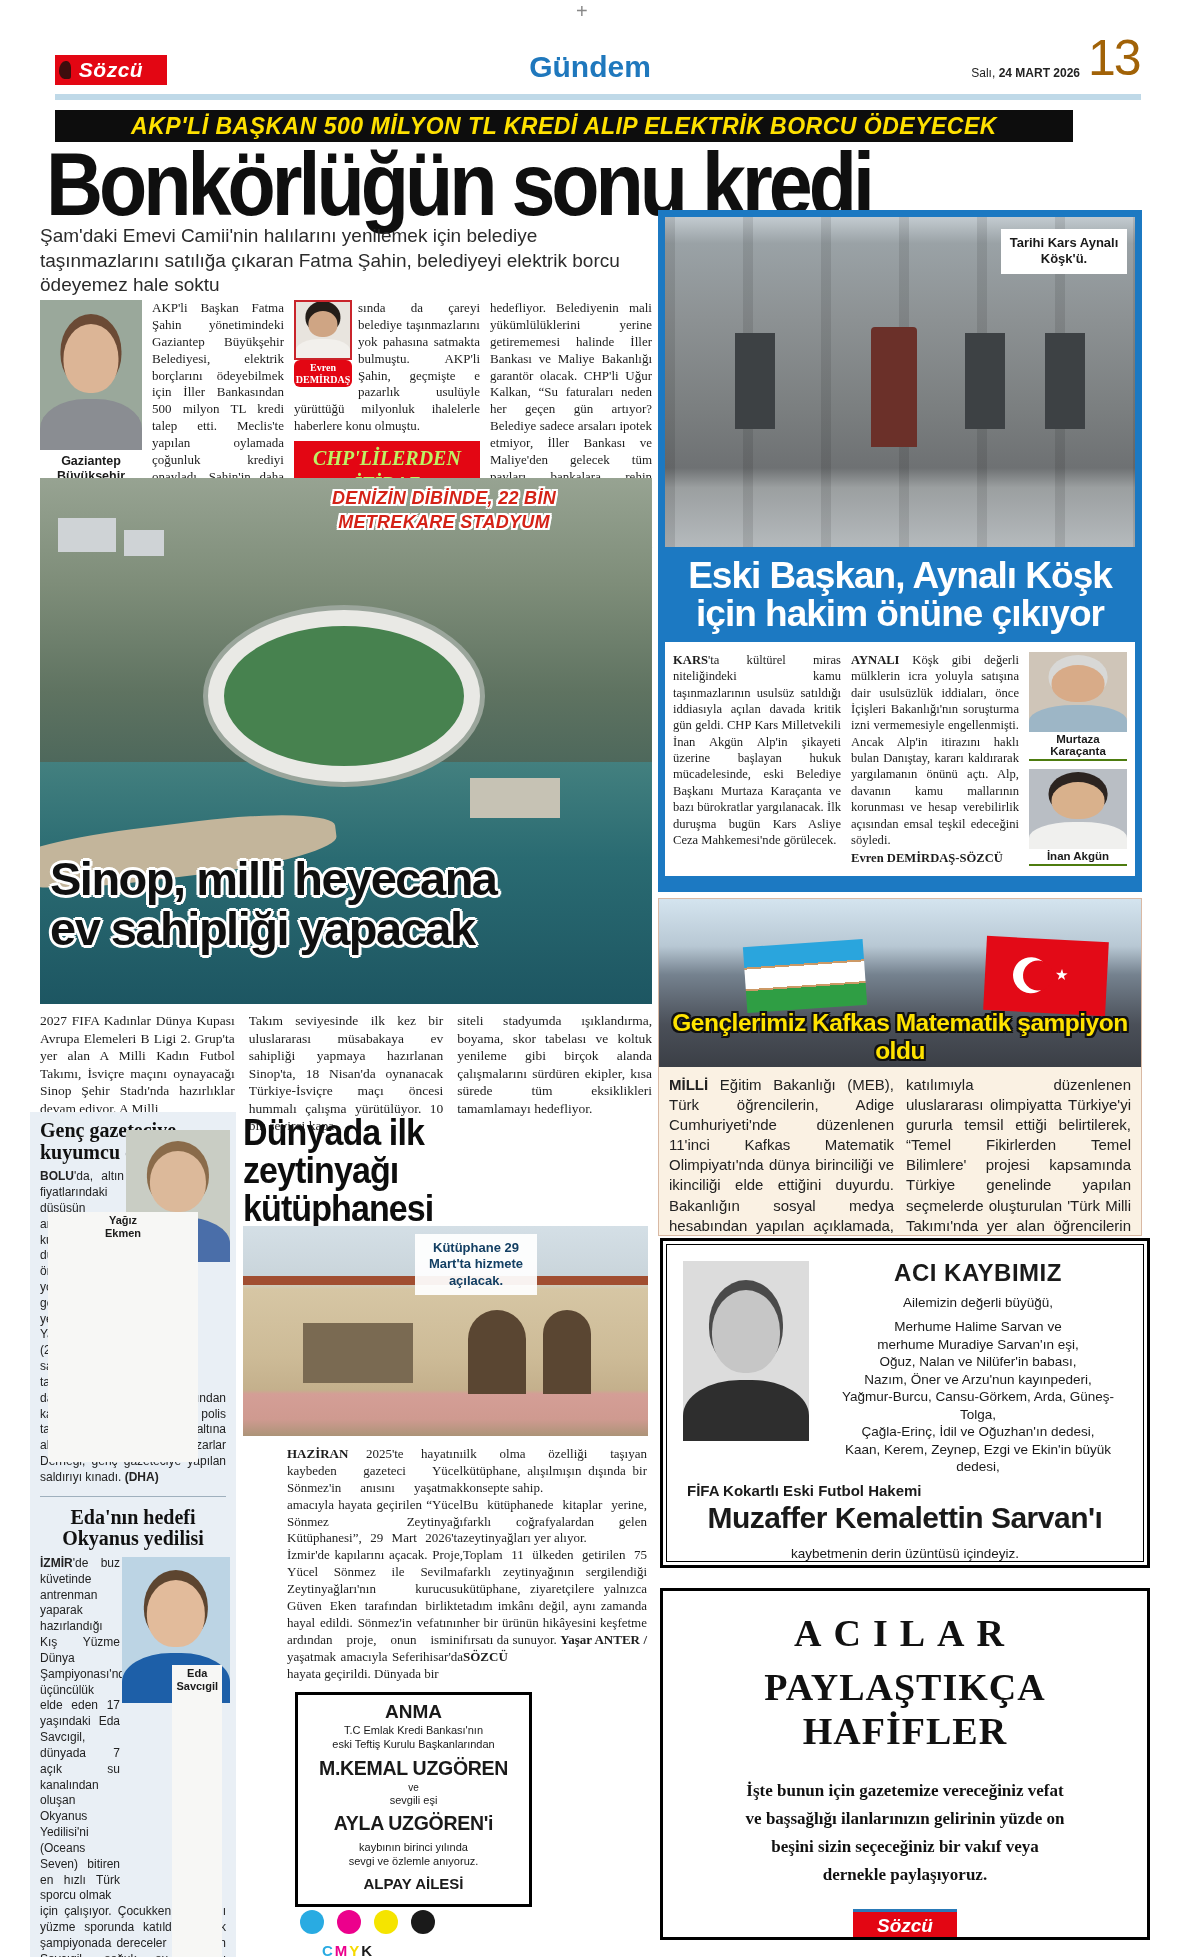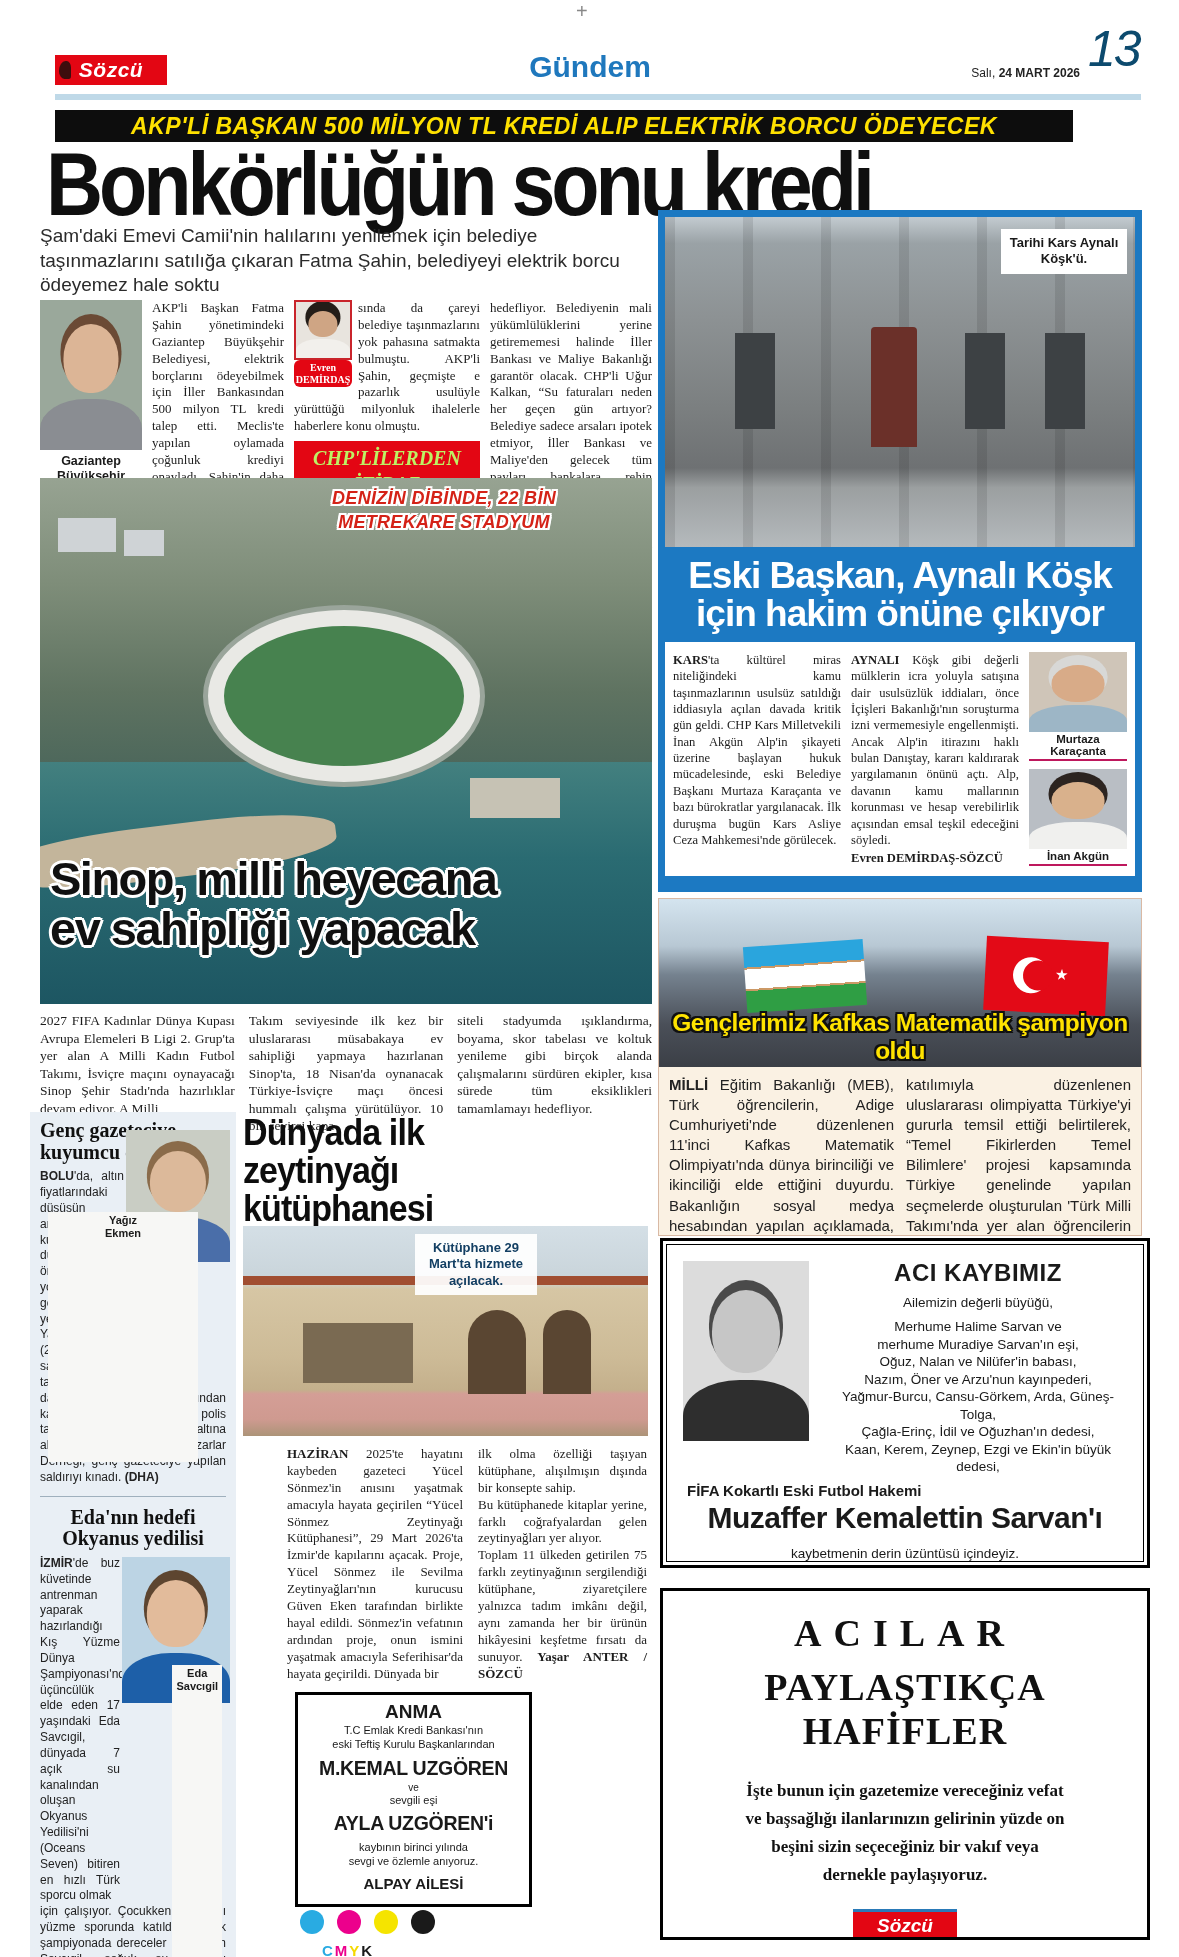--- a/index.html
+++ b/index.html
@@ -14,21 +14,21 @@
   .crop-plus{left:576px;top:0;color:#888;font-size:20px;}
   .crop-v{left:176px;top:1892px;width:1px;height:65px;background:#9a9a9a;}
   .logo{background:#e30613;color:#fff;text-align:center;font-weight:bold;font-style:italic;
         letter-spacing:.5px;}
   .logo-main{left:55px;top:55px;width:112px;height:30px;font-size:21px;line-height:30px;}
   .logo-rooster{position:absolute;left:4px;top:6px;width:12px;height:18px;background:#3d0d0d;
         border-radius:60% 40% 20% 50%;}
   .section-title{left:440px;top:50px;width:300px;text-align:center;font-size:30px;font-weight:bold;
         color:#1f78bd;}
   .dateline{left:900px;top:66px;width:180px;text-align:right;font-size:12px;color:#222;}
-  .pageno{left:1088px;top:20px;font-size:50px;color:#0c4a6e;letter-spacing:-2px;font-style:italic;}
+  .pageno{left:1088px;top:29px;font-size:50px;color:#a16207;letter-spacing:-2px;}
   .header-rule{left:55px;top:94px;width:1086px;height:6px;background:#bfd9e8;}
   
   .kicker{left:55px;top:110px;width:1018px;height:32px;background:#0d0d0d;color:#ffe100;
         text-align:center;font-weight:800;font-style:italic;font-size:23px;line-height:32px;
         letter-spacing:.5px;}
   .mainhead{left:46px;top:140px;width:1100px;font-size:79px;font-weight:900;color:#0f0f0f;
         letter-spacing:-4px;line-height:1;transform:scale(1.0,1.12);transform-origin:left top;
         white-space:nowrap;}
   .subhead{left:40px;top:224px;width:594px;font-size:19px;line-height:1.3;color:#2b2b2b;}
   .lead-article{left:40px;top:300px;width:612px;height:286px;display:flex;gap:10px;}
@@ -61,21 +61,21 @@
   .kars-pillars{position:absolute;inset:0;background:repeating-linear-gradient(90deg,rgba(0,0,0,.10) 0 10px,
         rgba(255,255,255,0) 10px 78px);}
   .kars-caption{position:absolute;right:8px;top:12px;width:118px;background:#fff;padding:6px 4px;
         font-size:13px;font-weight:bold;text-align:center;line-height:1.25;}
   .kars-head{padding:10px 0 8px 0;text-align:center;color:#fff;font-weight:900;font-size:37px;
         line-height:1.04;letter-spacing:-1px;}
   .kars-body{background:#fff;padding:10px 8px;display:flex;gap:10px;height:234px;box-sizing:border-box;}
   .karsc{width:168px;flex:none;font-size:12.6px;}
   .kars-photos{flex:1;display:flex;flex-direction:column;gap:8px;}
   .kars-photos .portrait{height:80px;}
-  .kars-pcap{font-size:11.5px;font-weight:bold;text-align:center;border-bottom:2px solid #be185d;
+  .kars-pcap{font-size:11.5px;font-weight:bold;text-align:center;border-bottom:2px solid #4d7c0f;
         padding:1px 0 2px 0;}
   .kars-byline{font-weight:bold;margin-top:2px;}
   
   .stadium{left:40px;top:478px;width:612px;height:526px;overflow:hidden;background:#7d8b78;}
   .stad-hill{position:absolute;left:0;top:0;width:100%;height:58%;
         background:linear-gradient(180deg,#97a392 0%,#7e8d79 35%,#5f7361 70%,#49655a 100%);}
   .stad-sea{position:absolute;left:0;bottom:0;width:100%;height:46%;
         background:linear-gradient(180deg,#43807f 0%,#2a6b72 40%,#1d5662 100%);}
   .stad-beach{position:absolute;left:-40px;bottom:24%;width:55%;height:10%;background:#c3b59b;
         transform:rotate(-7deg);border-radius:40%;}
@@ -133,21 +133,21 @@
         letter-spacing:-1px;color:#0d0d0d;transform:scaleX(.92);transform-origin:left top;}
   .olive-photo{left:243px;top:1226px;width:405px;height:210px;overflow:hidden;
         background:linear-gradient(180deg,#d4dfe6 0%,#c9d4da 26%,#d6c6a4 30%,#cdbb97 62%,#c4b08c 78%,
         #d49e96 80%,#cf9a90 92%,#ac9478 100%);}
   .olive-roof{position:absolute;left:0;top:24%;width:100%;height:9px;background:#a14e31;}
   .olive-arch{position:absolute;width:58px;height:84px;background:#5a4632;border-radius:40px 40px 0 0;
         top:40%;}
   .olive-win{position:absolute;left:60px;top:46%;width:110px;height:60px;background:#7a6a52;}
   .olive-caption{position:absolute;left:172px;top:8px;width:114px;background:rgba(255,255,255,.93);
         padding:6px 4px;font-size:13px;font-weight:bold;color:#133f63;text-align:center;line-height:1.25;}
-  .olive-body{left:287px;top:1446px;width:360px;display:flex;gap:15px;}
+  .olive-body{left:287px;top:1446px;width:360px;display:flex;}
   .olive-c1{width:176px;flex:none;}
   .olive-c2{flex:1;}
   .olive-byline{font-weight:bold;}
   
   .obit{left:660px;top:1238px;width:490px;height:330px;border:3px solid #000;box-sizing:border-box;
         background:#fff;}
   .obit-inner{position:absolute;inset:3px;border:1px solid #000;padding:10px 12px;box-sizing:border-box;
         overflow:hidden;}
   .obit-photo{position:absolute;left:16px;top:16px;width:126px;height:180px;}
   .obit-top{margin-left:146px;text-align:center;min-height:182px;}

